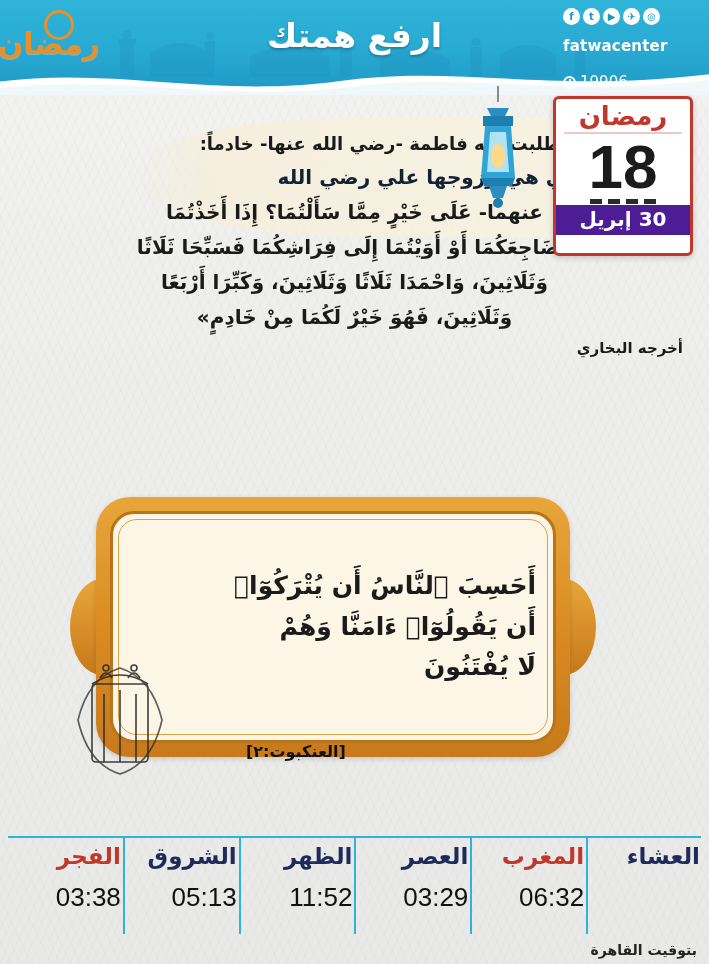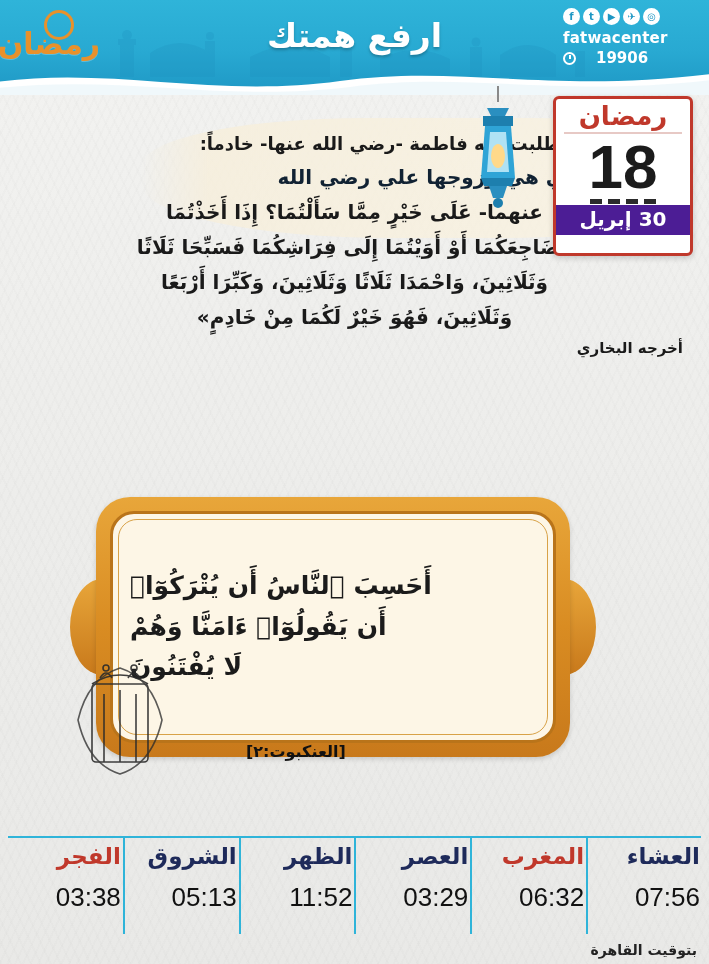--- a/index.html
+++ b/index.html
@@ -85,28 +85,28 @@
   }
   .social .icons { display: flex; gap: 3px; justify-content: flex-start; }
   .social .ic {
     width: 17px; height: 17px; border-radius: 50%;
     background: #ffffff; color: #1e97c4;
     font-size: 10px; line-height: 17px; text-align: center;
     font-weight: bold;
     font-family: "DejaVu Sans", sans-serif;
   }
   .social .handle {
-    margin-top: 4px;
+    margin-top: 12px;
     font-size: 15px; font-weight: bold; color: #fff;
     letter-spacing: .2px;
   }
   .social .phone {
-    margin-top: 2px;
-    font-size: 15px; font-weight: bold; color: #fff;
-    display: flex; align-items: center; gap: 20px;
+    margin-top: 18px;
+    font-size: 15px; font-weight: normal; color: #fff;
+    display: flex; align-items: center; gap: 4px;
   }
   .social .phone .clock {
     width: 13px; height: 13px; border-radius: 50%;
     border: 2px solid #fff; position: relative; display:inline-block;
   }
   .social .phone .clock:after{
     content:""; position:absolute; left:4px; top:1.5px;
     width:1.5px; height:4px; background:#fff;
   }
 
@@ -212,21 +212,21 @@
     width: 64px; height: 96px;
     top: 82px;
     background: linear-gradient(180deg,#e8a63a,#c8791b);
     border-radius: 50%;
     z-index: -1;
   }
   .ayah-lobe.left { left: -26px; }
   .ayah-lobe.right { right: -26px; }
   .ayah-text {
     position: absolute; inset: 26px 34px;
-    display: flex; flex-direction: column; justify-content: center; align-items: flex-end;
+    display: flex; flex-direction: column; justify-content: center; align-items: flex-start;
     direction: rtl; text-align: center;
     color: #1b1b1b;
   }
   .ayah-text div { font-size: 25px; line-height: 1.62; font-weight: bold; }
   .ayah-ref {
     position:absolute; top: 742px; left: 246px;
     font-size: 16px; font-weight: bold; color:#111; direction: rtl; z-index: 5;
   }
 
   
@@ -410,18 +410,17 @@
     <div class="tcell blue">
       <div class="tname">العصر</div>
       <div class="ttime">03:29</div>
     </div>
     <div class="tcell">
       <div class="tname">المغرب</div>
       <div class="ttime">06:32</div>
     </div>
     <div class="tcell blue">
       <div class="tname">العشاء</div>
-      <div class="ttime">07:56</div>
     </div>
   </div>
   <div class="tz">بتوقيت القاهرة</div>
 
 </div>
 
 </body></html>

